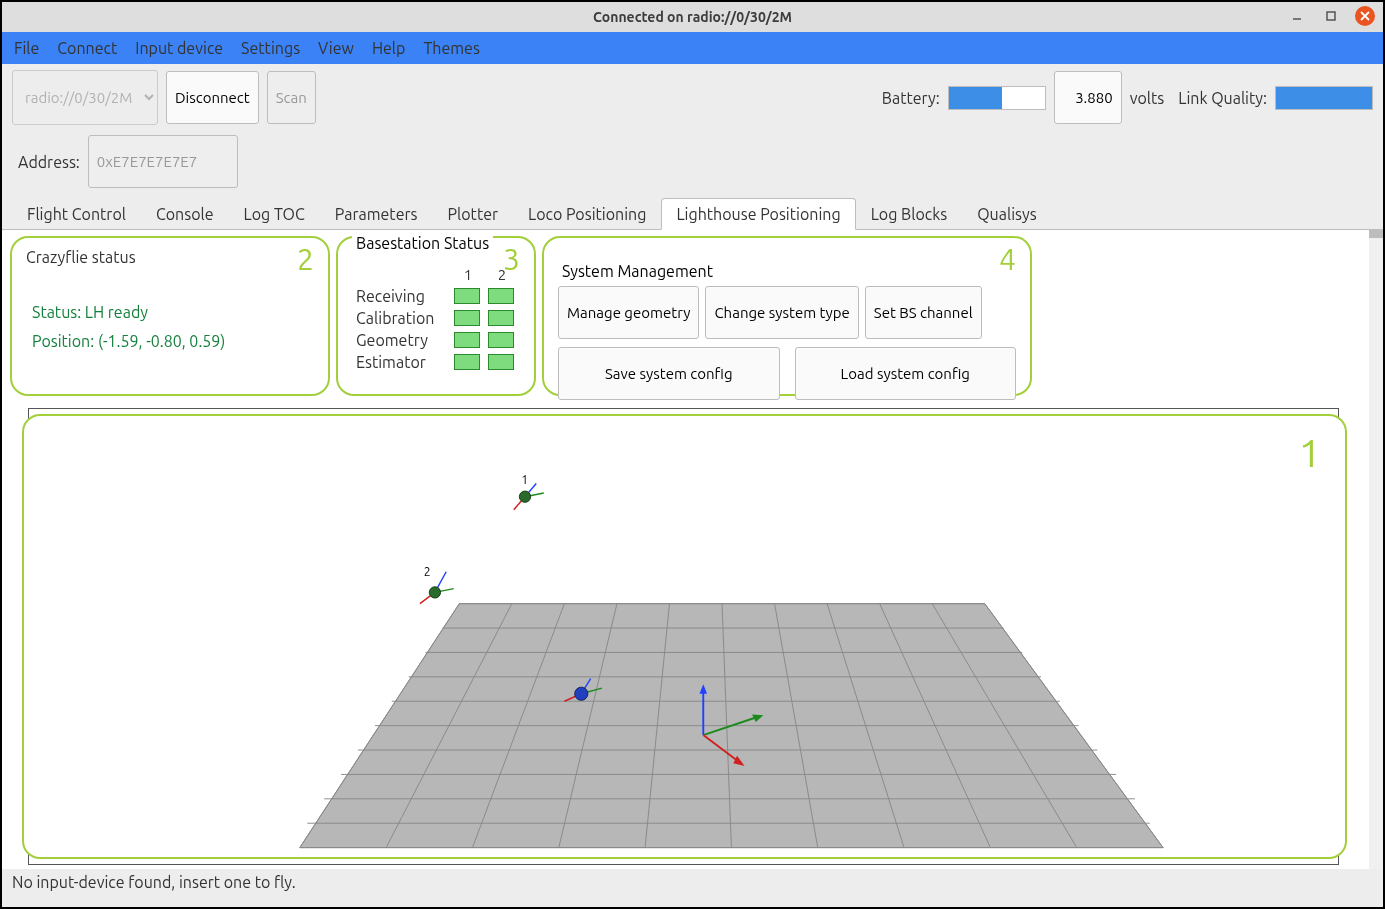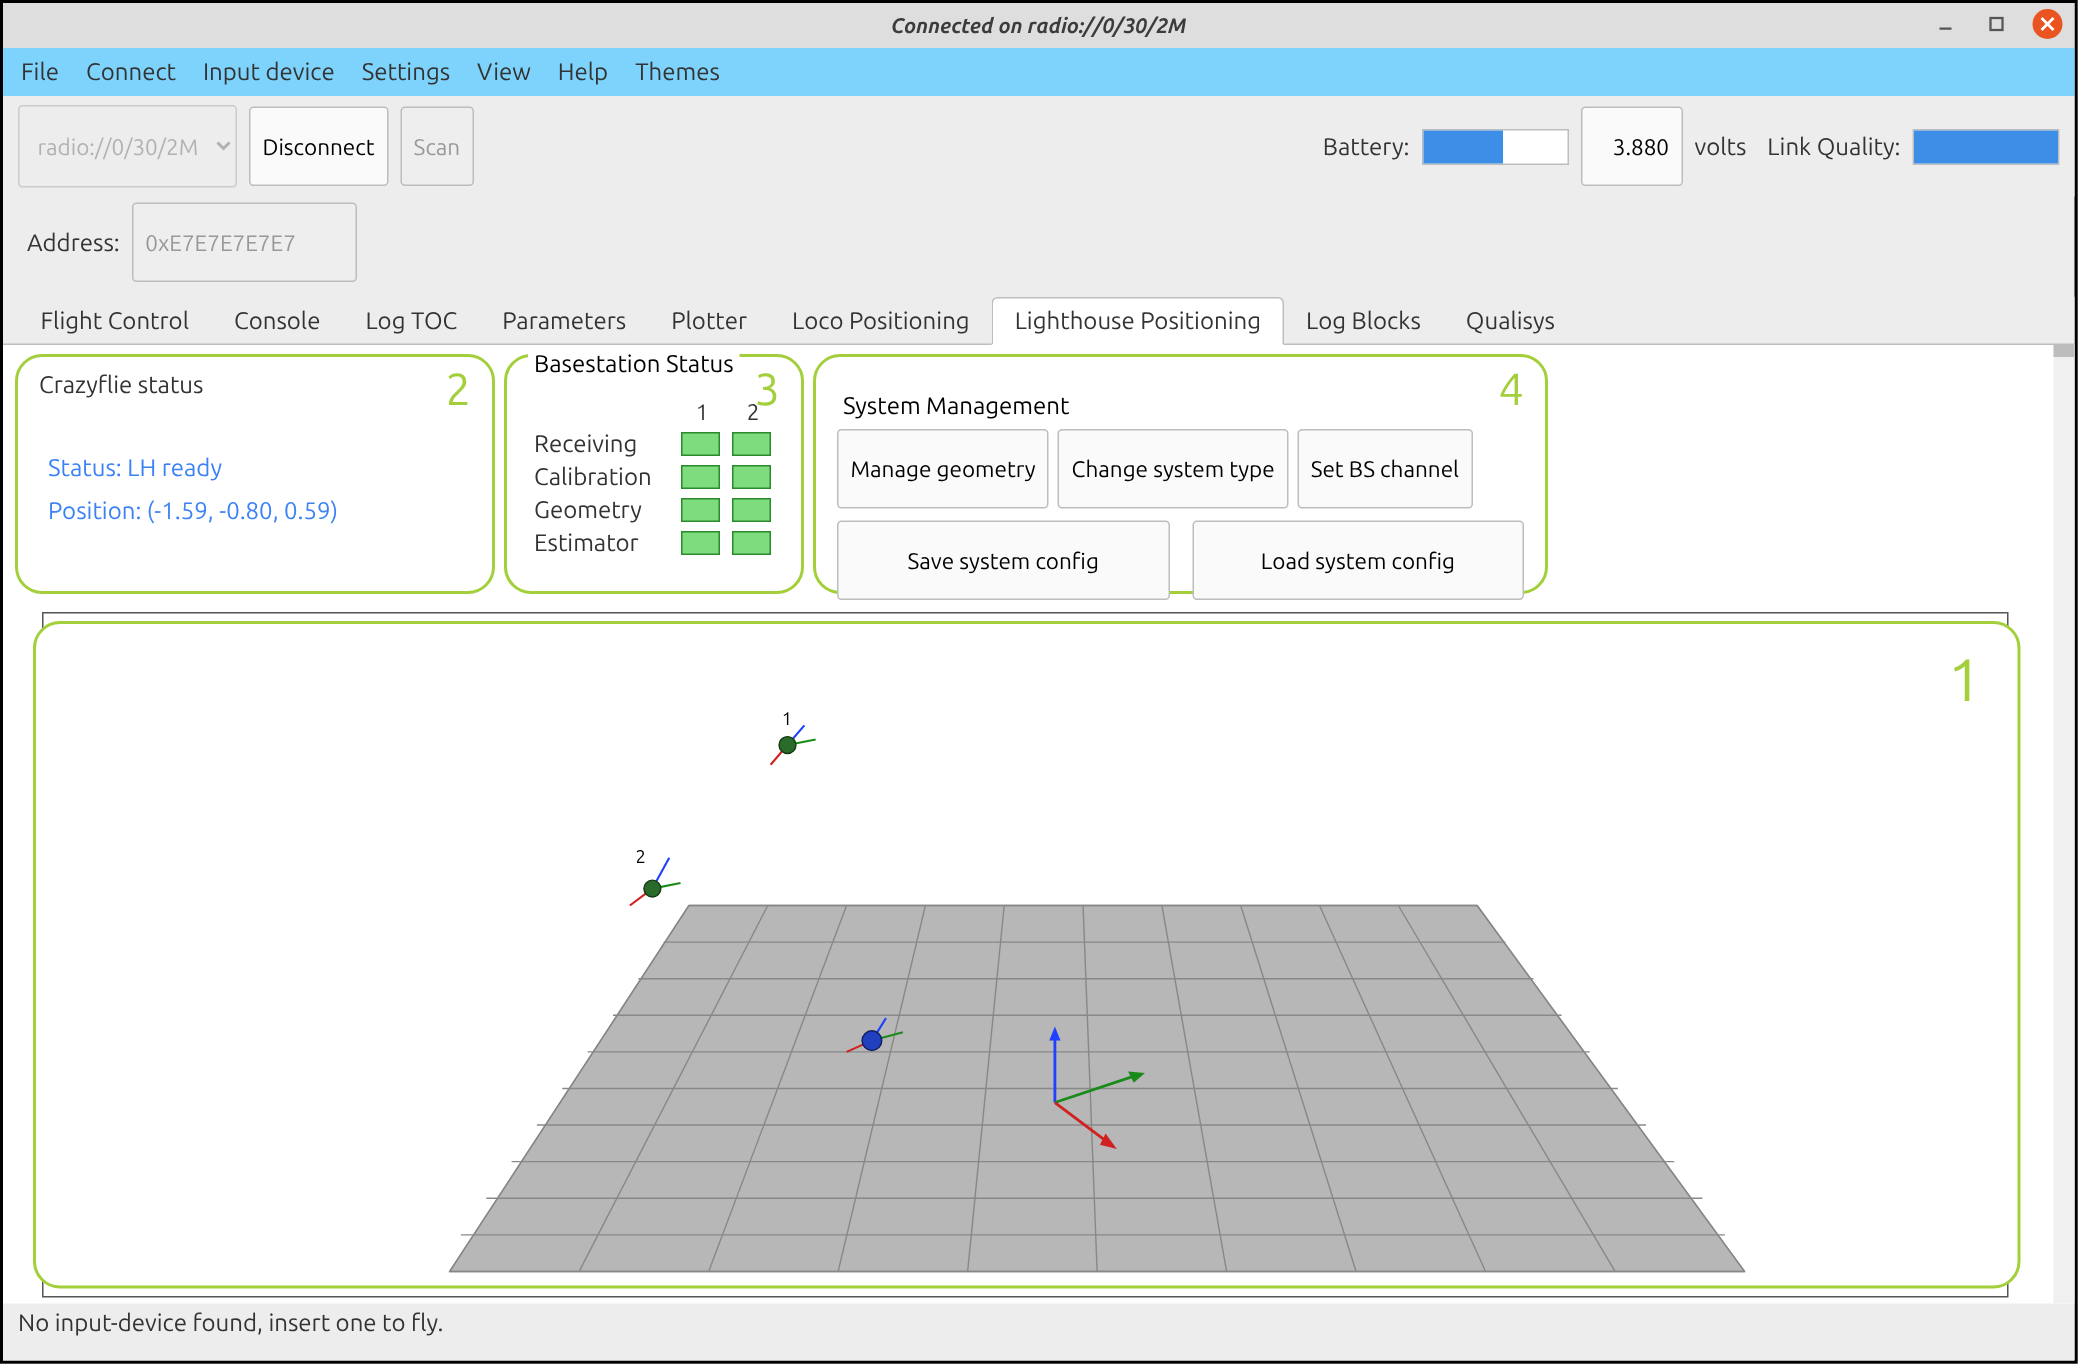--- a/index.html
+++ b/index.html
@@ -1,23 +1,23 @@
 <!DOCTYPE html>
 <html><head>
 <meta charset="utf-8">
 <style>
   * { box-sizing: border-box; font-family: "Ubuntu", "DejaVu Sans", sans-serif; }
   html, body { margin: 0; padding: 0; width: 1385px; height: 909px; background: #000; }
   .window { position: absolute; inset: 0; border: 2px solid #000; background: #ededed; display: flex; flex-direction: column; }
-  .titlebar { height: 30px; background: #dedede; display: flex; align-items: center; position: relative; font-style: italic; }
+  .titlebar { height: 30px; background: #dedede; display: flex; align-items: center; position: relative; }
   .titlebar .title { flex: 1; text-align: center; font-weight: bold; font-size: 14px; color: #3c3c3c; }
   .winbtns { position: absolute; right: 8px; top: 4px; display: flex; gap: 14px; align-items: center; }
   .winbtn { width: 20px; height: 20px; border-radius: 50%; display: flex; align-items: center; justify-content: center; font-size: 12px; color: #555; }
   .winbtn.close { background: #e95420; color: #fff; font-weight: bold; }
-  .menubar { height: 32px; display: flex; align-items: center; padding: 16px 12px; gap: 18px; font-size: 16px; color: #333; background: #7dd3fc; }
+  .menubar { height: 32px; display: flex; align-items: center; padding: 16px 12px; gap: 18px; font-size: 16px; color: #333; background: #3b82f6; }
   .menubar span { cursor: default; }
   .toolbar { display: flex; align-items: center; padding: 6px 10px; gap: 8px; background: #ededed; }
   select, input[type=text], .btn {
     font-size: 15px; padding: 17px 8px; border: 1px solid #bdbdbd; background: #fafafa; border-radius: 3px;
   }
   select:disabled, .btn:disabled, input:disabled { color: #999; background: #eee; }
   .btn { cursor: pointer; }
   .spacer { flex: 1; }
   .battery-bar, .link-bar { width: 98px; height: 24px; border: 1px solid #bdbdbd; background: #fff; position: relative; }
   .battery-bar .fill { position: absolute; left: 0; top: 0; bottom: 0; background: #3d8ee6; }
@@ -29,21 +29,21 @@
   .tab.active { background: #fff; border: 1px solid #bdbdbd; border-bottom: 1px solid #fff; border-radius: 4px 4px 0 0; margin-bottom: -1px; font-weight: normal; }
   .content { flex: 1; background: #fff; position: relative; overflow: hidden; }
   .content-scroll { position: absolute; right: 0; top: 0; width: 14px; background: #f0f0f0; height: 100%; }
   .content-scroll .thumb { position: absolute; right: 0; top: 0; width: 14px; height: 8px; background: #bdbdbd; }
   .panels-row { display: flex; gap: 6px; padding: 6px 8px; align-items: flex-start; }
   .panel { position: relative; border: 2px solid #a3cf3b; border-radius: 18px; padding: 10px 14px 14px 14px; }
   .panel .num { position: absolute; top: 4px; right: 14px; font-size: 30px; color: #a3cf3b; font-weight: normal; }
   .panel h4 { margin: 0 0 8px 0; font-weight: normal; font-size: 16px; color: #333; }
   .panel .title-offset { position: absolute; top: -4px; left: 14px; background: #fff; padding: 0 4px; font-size: 16px; }
   .status-panel { width: 320px; height: 160px; }
-  .status-panel .body { font-size: 16px; color: #3b82f6; padding: 24px 6px 0 6px; line-height: 1.8; }
+  .status-panel .body { font-size: 16px; color: #15803d; padding: 24px 6px 0 6px; line-height: 1.8; }
   .bs-panel { width: 200px; height: 160px; padding-top: 6px; }
   .bs-panel .grid { display: grid; grid-template-columns: auto 28px 28px; gap: 4px 6px; align-items: center; font-size: 16px; color: #333; padding: 4px 4px 0 4px; }
   .bs-panel .grid .hdr { text-align: center; font-size: 15px; }
   .cell { width: 26px; height: 16px; background: #7edb7e; border: 1px solid #2b8a2b; }
   .sys-panel { width: 490px; height: 160px; }
   .sys-panel .btnrow { display: flex; gap: 6px; margin-top: 26px; flex-wrap: wrap; }
   .sys-panel .btnrow2 { display: flex; gap: 15px; margin-top: 8px; }
   .sys-panel .btnrow2 .btn { flex: 1; text-align: center; }
   .viz { position: absolute; left: 20px; right: 36px; top: 184px; bottom: 10px; border: 2px solid #a3cf3b; border-radius: 18px; background: #fff; }
   .viz-border { position: absolute; left: 26px; right: 44px; top: 178px; bottom: 4px; border: 1px solid #555; pointer-events: none; }

